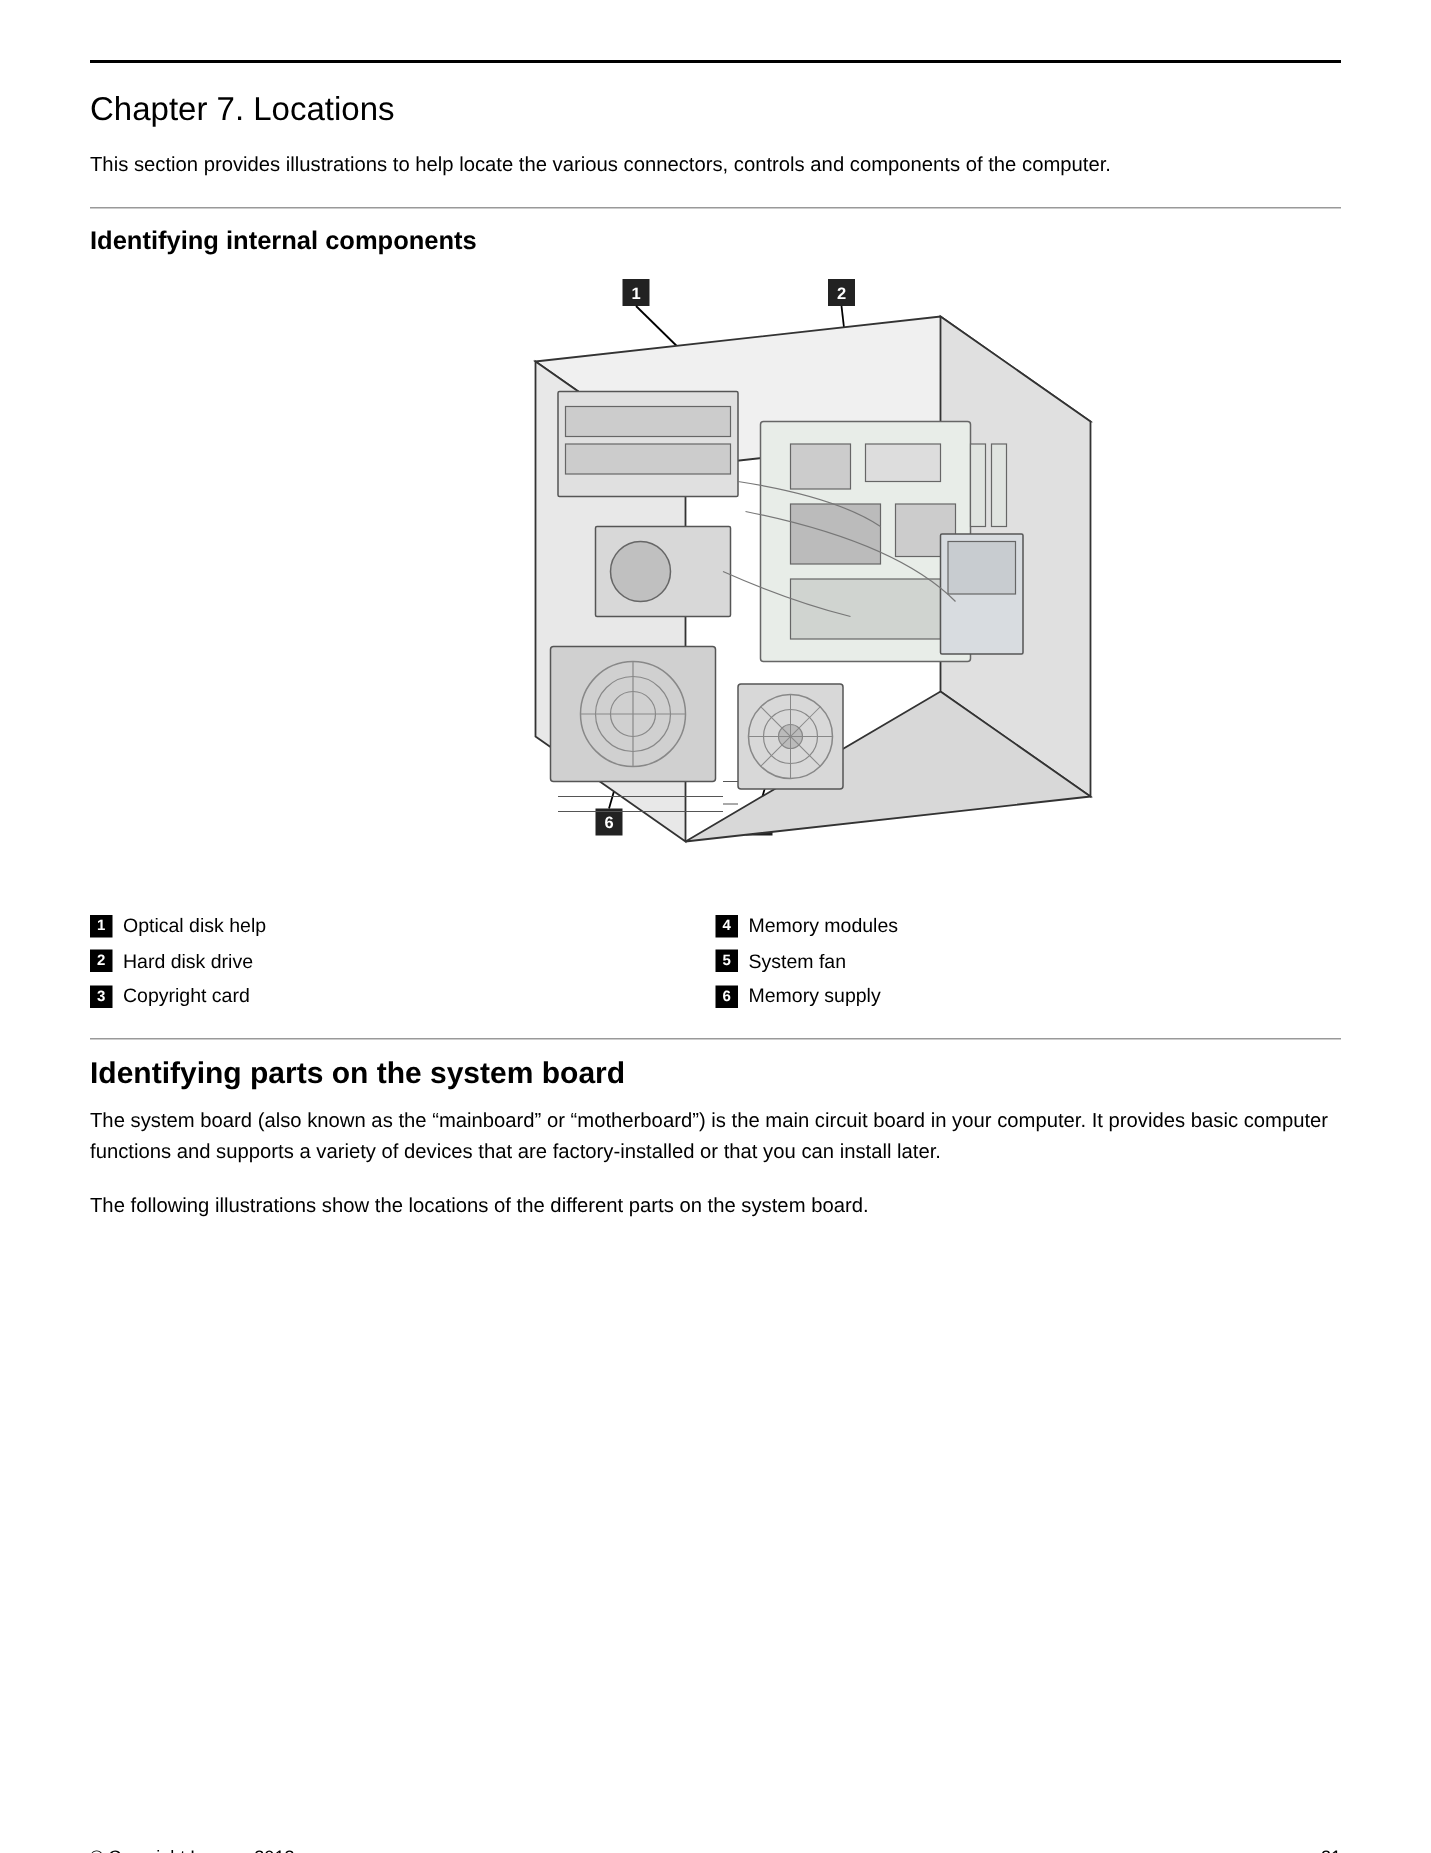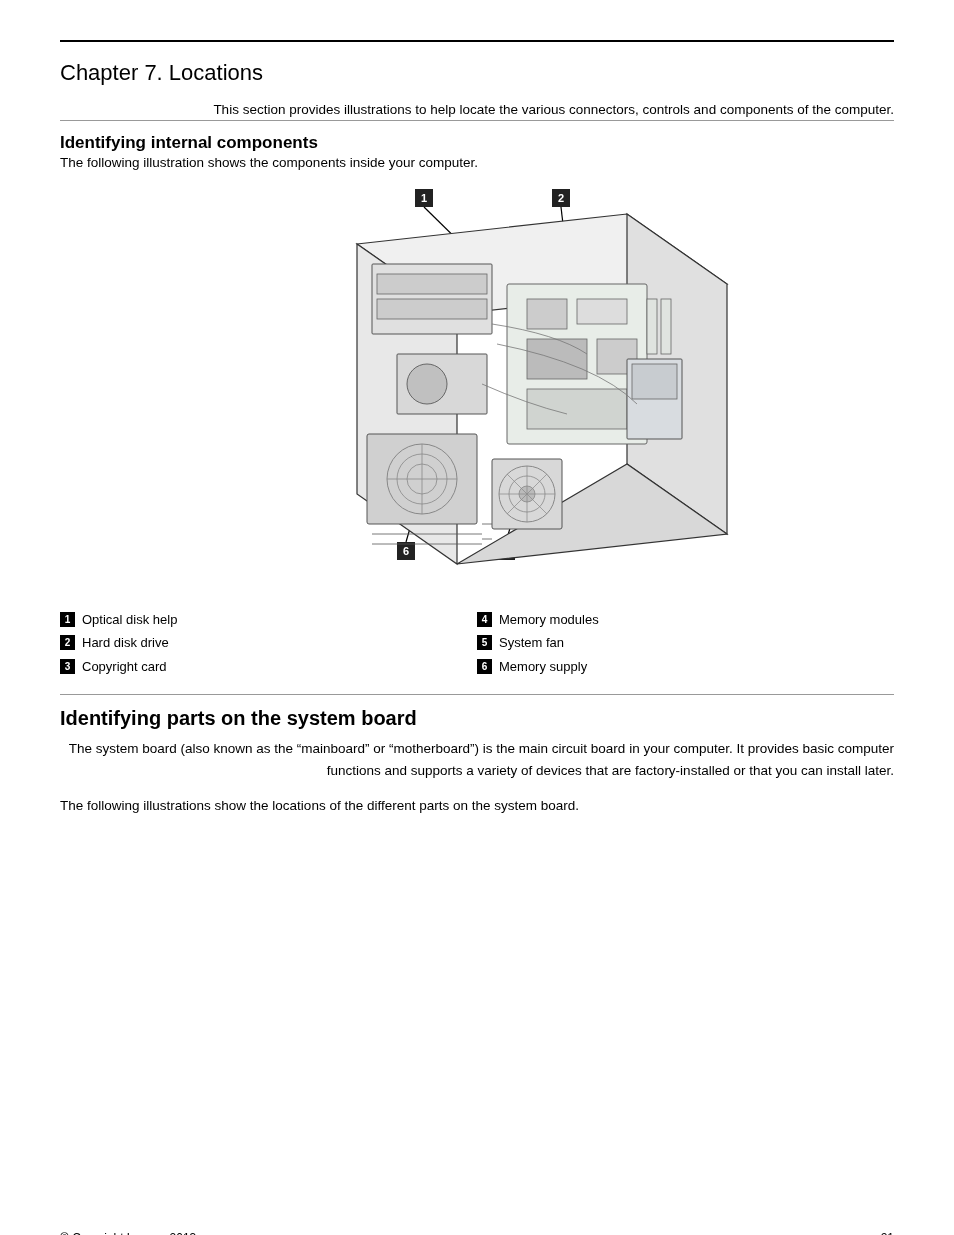--- a/index.html
+++ b/index.html
@@ -27,21 +27,21 @@
     }
     .chapter-title {
       font-size: 22px;
       font-weight: normal;
       margin-top: 18px;
       margin-bottom: 14px;
     }
     .intro-text {
       font-size: 13.5px;
       line-height: 1.5;
-      text-align: right;
+      margin-bottom: 18px;
     }
     .section-divider {
       border-top: 1px solid #999;
       margin: 0 0 12px 0;
     }
     .section-title {
       font-size: 17px;
       font-weight: bold;
       margin-bottom: 0;
     }
@@ -90,21 +90,20 @@
     }
     .section2-title {
       font-size: 20px;
       font-weight: bold;
       margin-bottom: 8px;
     }
     .section2-desc {
       font-size: 13.5px;
       line-height: 1.6;
       margin-bottom: 14px;
-      text-align: right;
     }
     .section2-desc2 {
       font-size: 13.5px;
       line-height: 1.6;
     }
     .bottom-bar {
       position: absolute;
       bottom: 30px;
       left: 60px;
       right: 60px;
@@ -125,21 +124,20 @@
   <div class="top-border"></div>
 
   <div class="content">
     <h1 class="chapter-title">Chapter 7.   Locations</h1>
 
     <p class="intro-text">This section provides illustrations to help locate the various connectors, controls and components of the computer.</p>
 
     <div class="section-divider"></div>
 
     <h2 class="section-title">Identifying internal components</h2>
-    <p class="section-desc">The following illustration shows the components inside your computer.</p>
 
     <div class="diagram-area">
       <svg class="diagram-svg" viewBox="0 0 560 410" xmlns="http://www.w3.org/2000/svg">
 
         <rect x="218" y="5" width="18" height="18" fill="#222"></rect>
         <text x="227" y="18" text-anchor="middle" fill="white" font-size="11" font-weight="bold">1</text>
 
         <line x1="227" y1="23" x2="280" y2="75" stroke="#000" stroke-width="1.2"></line>
 
         <rect x="355" y="5" width="18" height="18" fill="#222"></rect>

